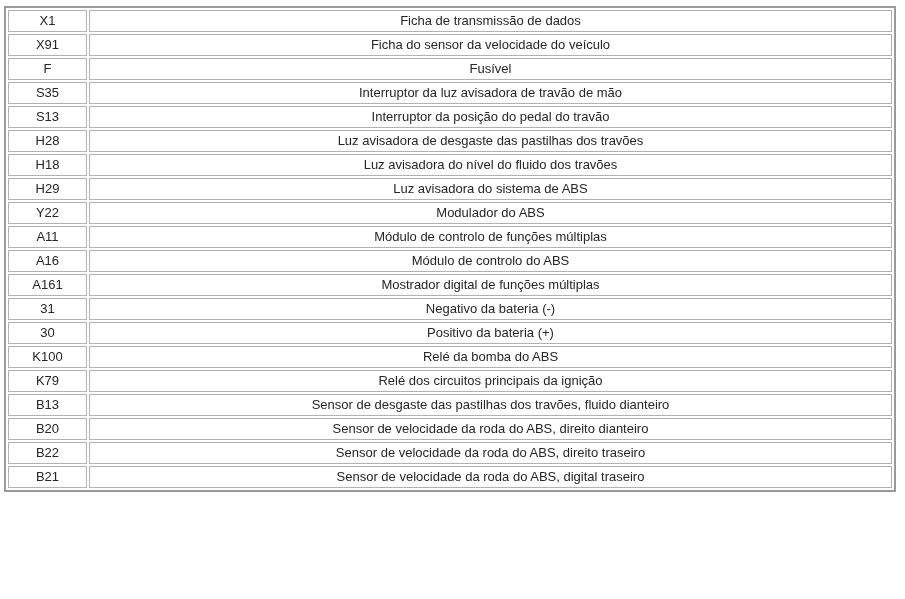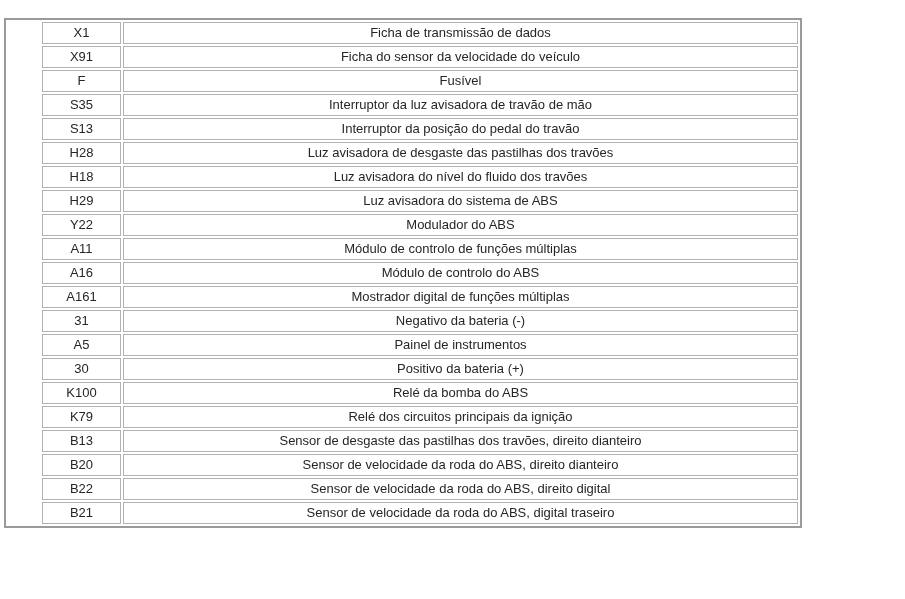--- a/index.html
+++ b/index.html
@@ -11,28 +11,27 @@
     position: relative;
     width: 905px;
     height: 599px;
     background: var(--page-bg, #ffffff);
     font-family: "Liberation Sans", sans-serif;
     overflow: hidden;
   }
   table.legend {
     position: absolute;
     left: 4px;
-    top: 18px;
-    width: 798px;
+    top: 6px;
+    width: 892px;
     table-layout: fixed;
     border-collapse: separate;
     border-spacing: 2px;
     border: 2px solid var(--table-border, #9a9a9a);
     background: var(--page-bg, #ffffff);
-    padding-left: 34px;
   }
   col.col-code { width: 79px; }
   table.legend td {
     border: 1px solid var(--cell-border, #b2b2b2);
     height: 20px;
     line-height: 20px;
     font-size: 13px;
     color: var(--text-color, #222222);
     padding: 0;
     overflow: hidden;
@@ -98,46 +97,42 @@
         </tr>
         <tr>
           <td class="code-cell">A161</td>
           <td class="desc-cell">Mostrador digital de funções múltiplas</td>
         </tr>
         <tr>
           <td class="code-cell">31</td>
           <td class="desc-cell">Negativo da bateria (-)</td>
         </tr>
         <tr>
-          <td class="code-cell">A5</td>
-          <td class="desc-cell">Painel de instrumentos</td>
-        </tr>
-        <tr>
           <td class="code-cell">30</td>
           <td class="desc-cell">Positivo da bateria (+)</td>
         </tr>
         <tr>
           <td class="code-cell">K100</td>
           <td class="desc-cell">Relé da bomba do ABS</td>
         </tr>
         <tr>
           <td class="code-cell">K79</td>
           <td class="desc-cell">Relé dos circuitos principais da ignição</td>
         </tr>
         <tr>
           <td class="code-cell">B13</td>
-          <td class="desc-cell">Sensor de desgaste das pastilhas dos travões, direito dianteiro</td>
+          <td class="desc-cell">Sensor de desgaste das pastilhas dos travões, fluido dianteiro</td>
         </tr>
         <tr>
           <td class="code-cell">B20</td>
           <td class="desc-cell">Sensor de velocidade da roda do ABS, direito dianteiro</td>
         </tr>
         <tr>
           <td class="code-cell">B22</td>
-          <td class="desc-cell">Sensor de velocidade da roda do ABS, direito digital</td>
+          <td class="desc-cell">Sensor de velocidade da roda do ABS, direito traseiro</td>
         </tr>
         <tr>
           <td class="code-cell">B21</td>
           <td class="desc-cell">Sensor de velocidade da roda do ABS, digital traseiro</td>
         </tr>
       </tbody>
   </table>
 </div>
 
 </body></html>

